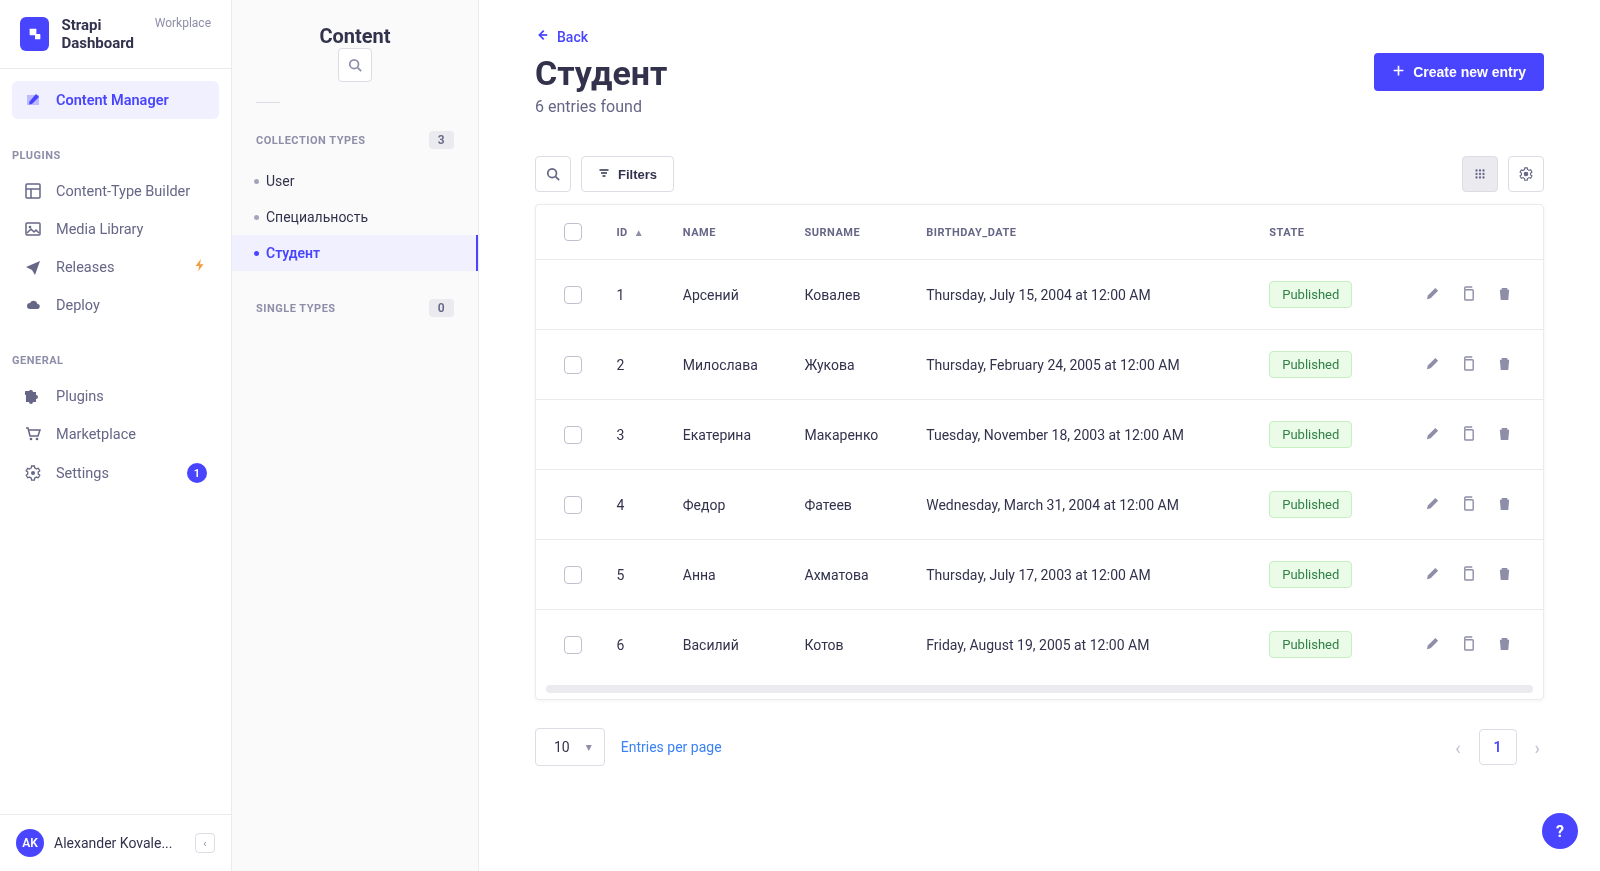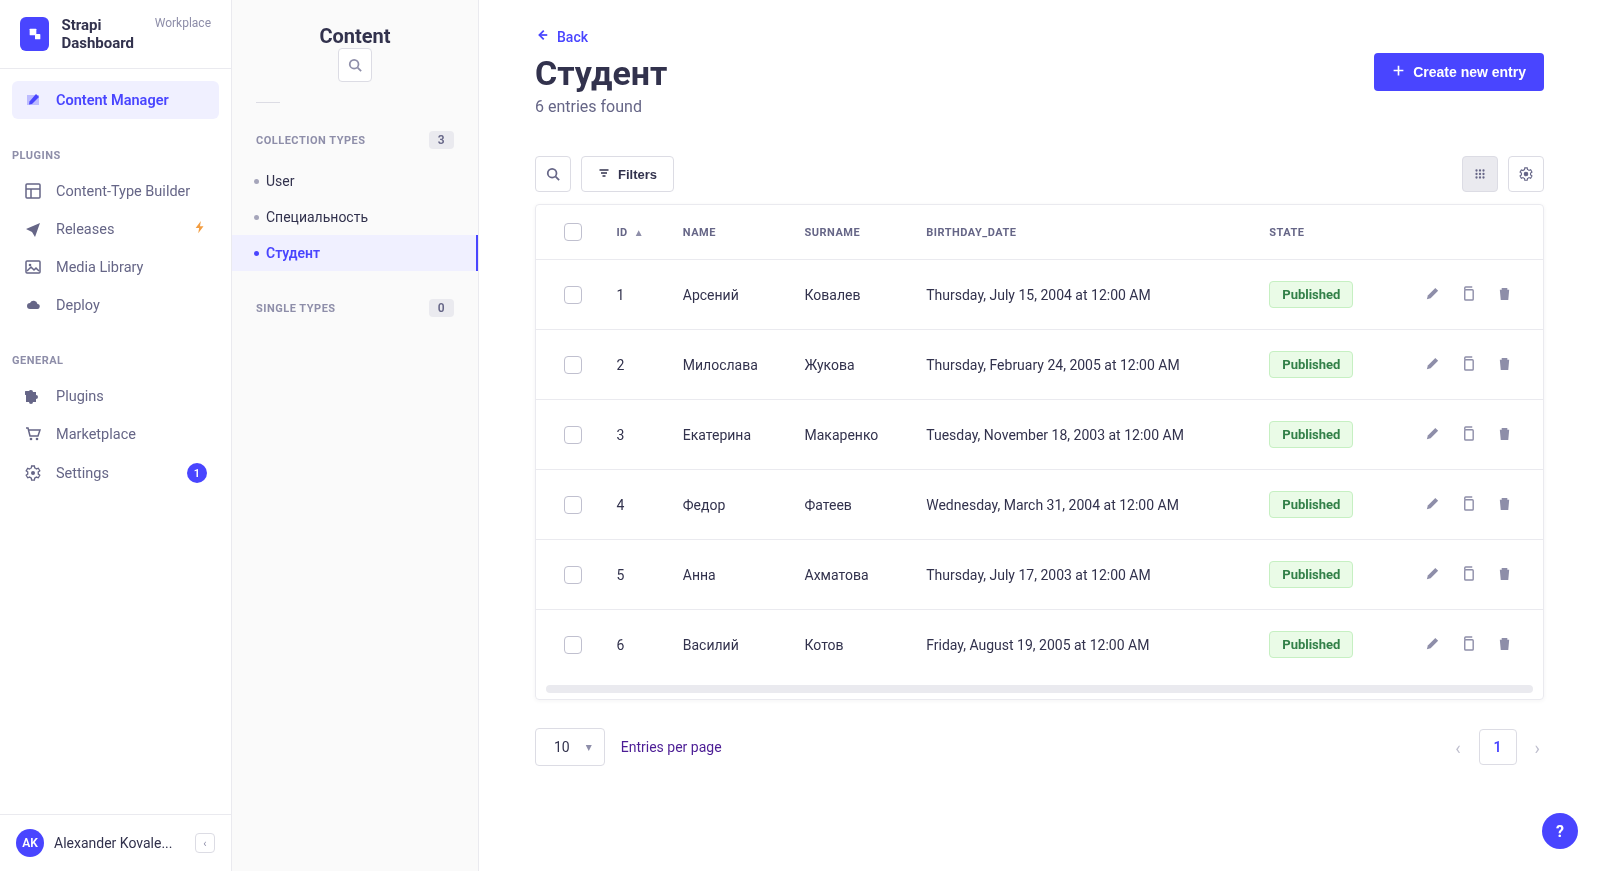--- a/index.html
+++ b/index.html
@@ -62,29 +62,29 @@
 tbody td { padding: 21px 14px; border-bottom: 1px solid #eaeaef; font-size: 14px; color: #32324d; }
 tbody tr:last-child td { border-bottom: none; }
 .checkbox { width: 18px; height: 18px; border: 1px solid #c0c0cf; border-radius: 4px; background: #fff; cursor: pointer; }
 .sort-caret { font-size: 10px; margin-left: 6px; color: #8e8ea9; }
 .col-id { width: 60px; }
 .col-name { width: 110px; }
 .col-surname { width: 110px; }
 .col-date { width: 310px; }
 .col-state { width: 120px; }
 .col-actions { width: 140px; text-align: right; padding-right: 28px !important; }
-.state-badge { display: inline-block; padding: 5px 12px; border-radius: 4px; background: #eafbe7; border: 1px solid #c6f0c2; color: #328048; font-size: 13px; font-weight: 700; }
+.state-badge { display: inline-block; padding: 5px 12px; border-radius: 4px; background: #eafbe7; border: 1px solid #c6f0c2; color: #328048; font-size: 13px; font-weight: 400; }
 .row-action { display: inline-flex; width: 22px; justify-content: center; color: #8e8ea9; cursor: pointer; margin-left: 14px; }
 .scroll-indicator { height: 8px; background: #eaeaef; border-radius: 4px; margin: 6px 10px 6px 10px; }
 
 .pagination { display: flex; align-items: center; justify-content: space-between; margin-top: 28px; }
 .page-size { display: flex; align-items: center; gap: 16px; }
 .select { height: 38px; border: 1px solid #dcdce4; border-radius: 4px; padding: 0 34px 0 18px; font-size: 14px; color: #32324d; background: #fff; position: relative; display: flex; align-items: center; cursor: pointer; }
 .select::after { content: "▾"; position: absolute; right: 12px; color: #8e8ea9; font-size: 12px; }
-.page-text { font-size: 14px; color: #4c1d95; }
+.page-text { font-size: 14px; color: #3b82f6; }
 .pager { display: flex; align-items: center; gap: 14px; }
 .pager-btn { color: #c0c0cf; font-size: 18px; cursor: pointer; padding: 4px; }
 .pager-num { border: 1px solid #dcdce4; border-radius: 4px; width: 38px; height: 36px; display: flex; align-items: center; justify-content: center; font-size: 14px; font-weight: 600; color: #4945ff; }
 
 .help-fab { position: fixed; right: 22px; bottom: 22px; width: 36px; height: 36px; border-radius: 50%; background: #4945ff; color: #fff; display: flex; align-items: center; justify-content: center; font-weight: 700; font-size: 16px; cursor: pointer; }
 </style>
 </head>
 <body>
 
 <aside class="sidebar-left">
@@ -121,37 +121,37 @@
             <rect x="1" y="1" width="14" height="14" rx="1" fill="none" stroke="currentColor" stroke-width="1.5"></rect>
             <line x1="1" y1="6" x2="15" y2="6" stroke="currentColor" stroke-width="1.5"></line>
             <line x1="6" y1="6" x2="6" y2="15" stroke="currentColor" stroke-width="1.5"></line>
           </svg>
         </span>
       <span>Content-Type Builder</span>
     </div>
     <div class="nav-item">
       <span class="icon">
           <svg viewBox="0 0 16 16" width="16" height="16" fill="currentColor">
+            <rect x="1" y="2" width="14" height="12" rx="1" fill="none" stroke="currentColor" stroke-width="1.5"></rect>
+            <circle cx="5" cy="6" r="1.3"></circle>
+            <path d="M2 12l4-4 3 3 2-2 3 3" fill="none" stroke="currentColor" stroke-width="1.5"></path>
+          </svg>
+        </span>
+      <span>Media Library</span>
+    </div>
+    <div class="nav-item">
+      <span class="icon">
+          <svg viewBox="0 0 16 16" width="16" height="16" fill="currentColor">
             <path d="M1 8l14-6-5 14-3-5z"></path>
           </svg>
         </span>
       <span>Releases</span>
       <span class="lightning"><svg viewBox="0 0 16 16" width="14" height="14" fill="currentColor">
             <path d="M9 1L3 9h4l-1 6 6-8H8z"></path>
           </svg></span>
-    </div>
-    <div class="nav-item">
-      <span class="icon">
-          <svg viewBox="0 0 16 16" width="16" height="16" fill="currentColor">
-            <rect x="1" y="2" width="14" height="12" rx="1" fill="none" stroke="currentColor" stroke-width="1.5"></rect>
-            <circle cx="5" cy="6" r="1.3"></circle>
-            <path d="M2 12l4-4 3 3 2-2 3 3" fill="none" stroke="currentColor" stroke-width="1.5"></path>
-          </svg>
-        </span>
-      <span>Media Library</span>
     </div>
     <div class="nav-item">
       <span class="icon">
           <svg viewBox="0 0 16 16" width="16" height="16" fill="currentColor">
             <path d="M12 12H5a3 3 0 010-6 4 4 0 017.5 1A2.5 2.5 0 0112 12z"></path>
           </svg>
         </span>
       <span>Deploy</span>
     </div>
   </div>

